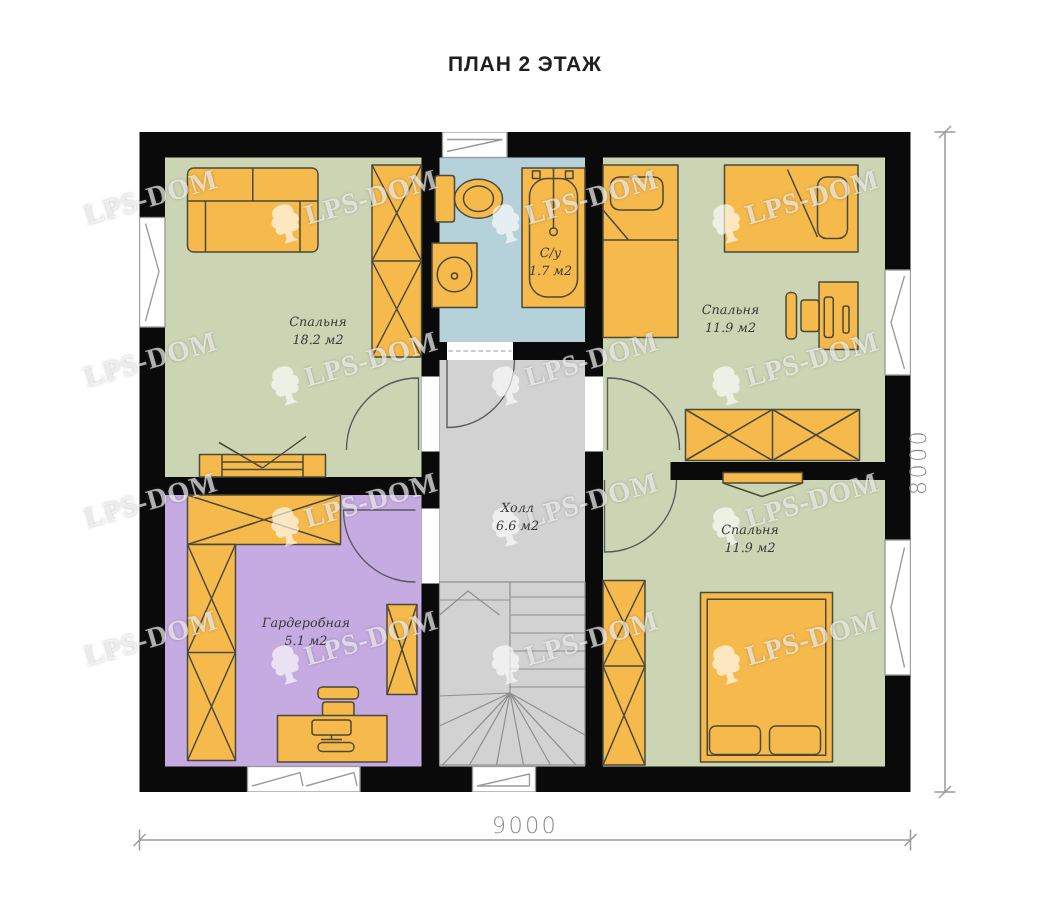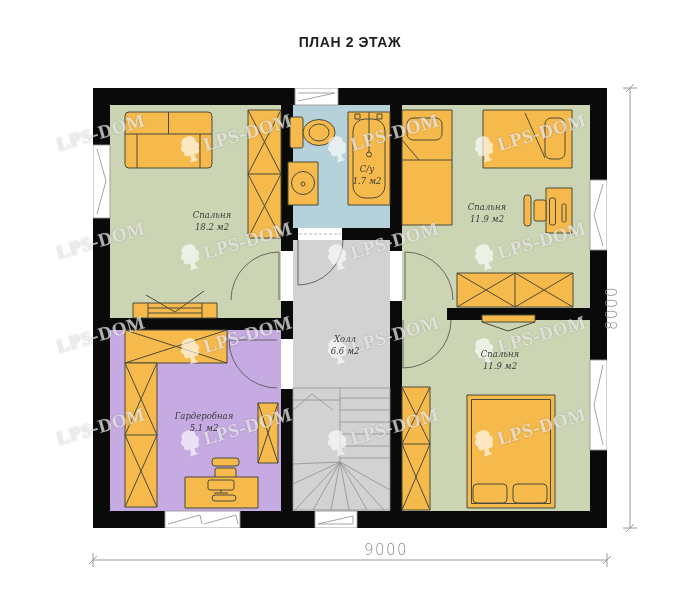--- a/index.html
+++ b/index.html
@@ -19,21 +19,21 @@
         font-family:"DejaVu Serif",serif;font-style:italic;font-size:8.5px;line-height:1.4;
         color:#3a3a3a;white-space:nowrap;z-index:5;}
   .wm{position:absolute;display:flex;align-items:center;gap:3px;z-index:4;
       transform:rotate(-16deg);transform-origin:left center;pointer-events:none;
       color:rgba(255,255,255,.65);text-shadow:0 0 2px rgba(80,80,80,.4);
       font-family:"Liberation Serif",serif;font-weight:700;font-size:19px;letter-spacing:.5px;
       white-space:nowrap;}
   .wm svg{flex:0 0 auto;}
   .dim-bottom{position:absolute;left:350px;top:541px;transform:translateX(-50%);
       font-family:"DejaVu Sans",sans-serif;font-weight:300;font-size:15px;color:#8c8c8c;
-      letter-spacing:1.5px;z-index:6;margin-left:36px;}
+      letter-spacing:1.5px;z-index:6;}
   .dim-right{position:absolute;left:612px;top:308px;transform:translate(-50%,-50%) rotate(-90deg);
       font-family:"DejaVu Sans",sans-serif;font-weight:300;font-size:15px;color:#8c8c8c;
       letter-spacing:1.5px;z-index:6;}
   .dim-svg{position:absolute;left:0;top:0;z-index:2;}
 </style>
 </head>
 <body>
 
 <div class="canvas">
 

